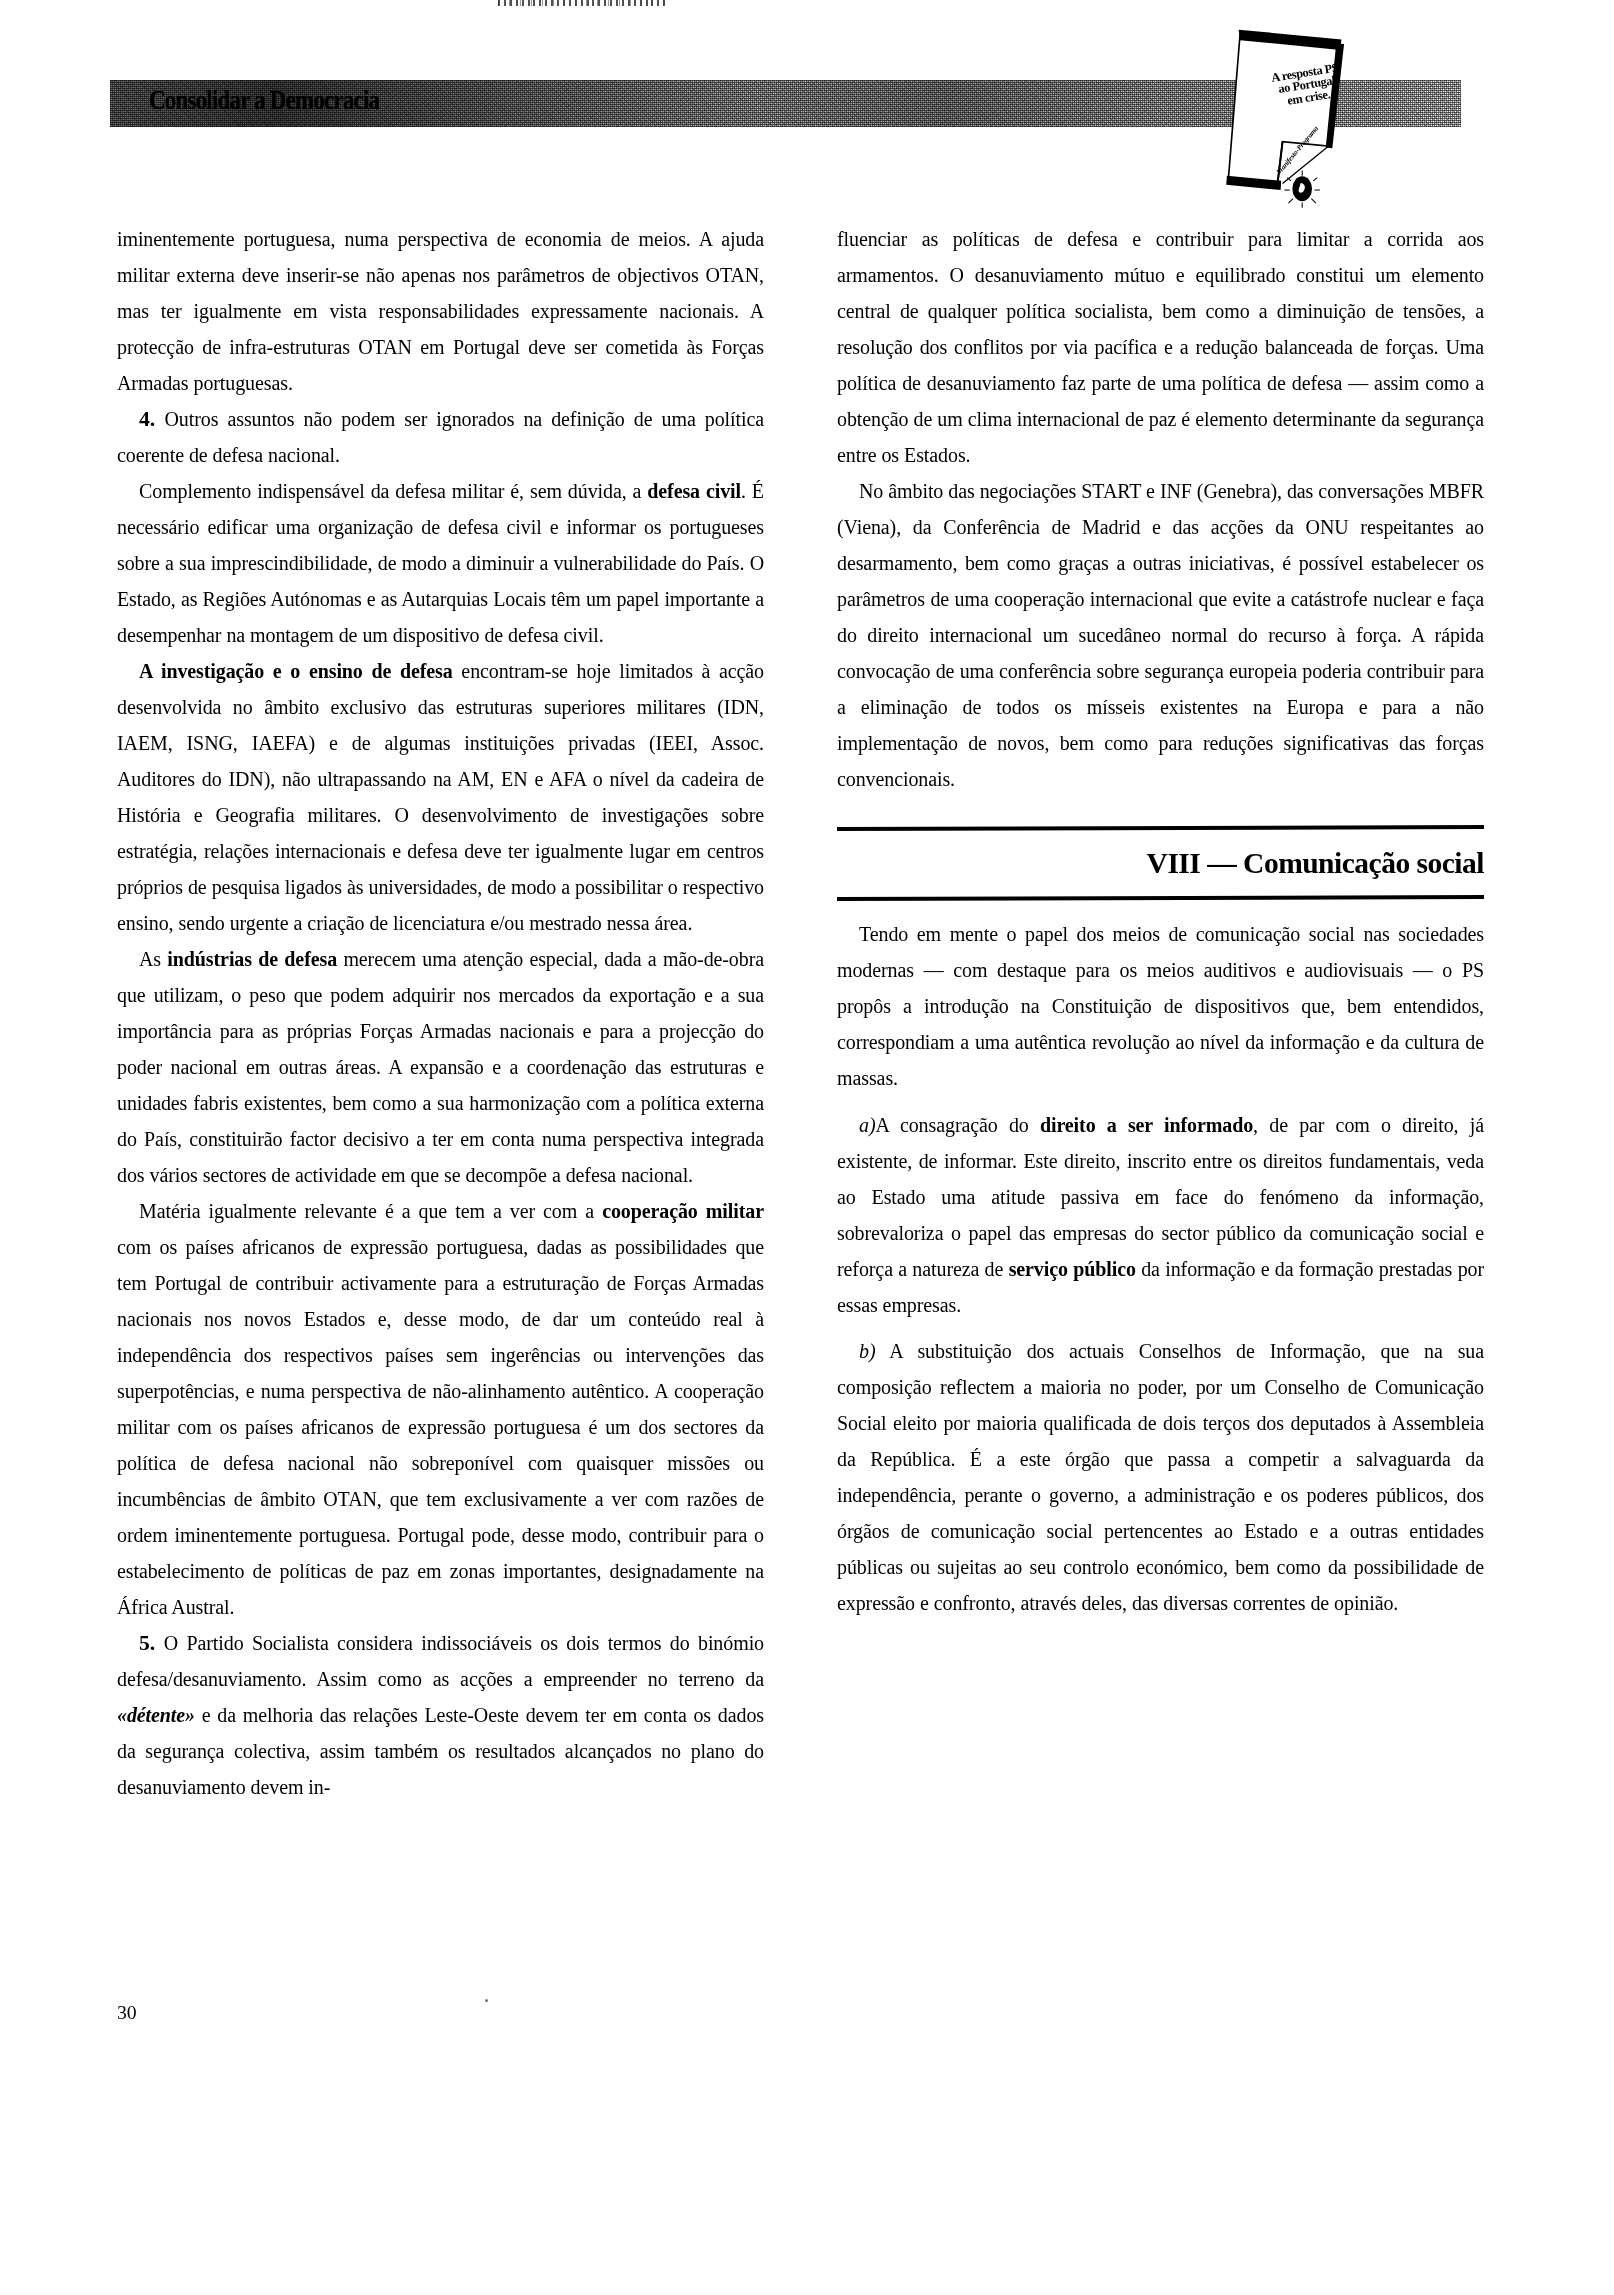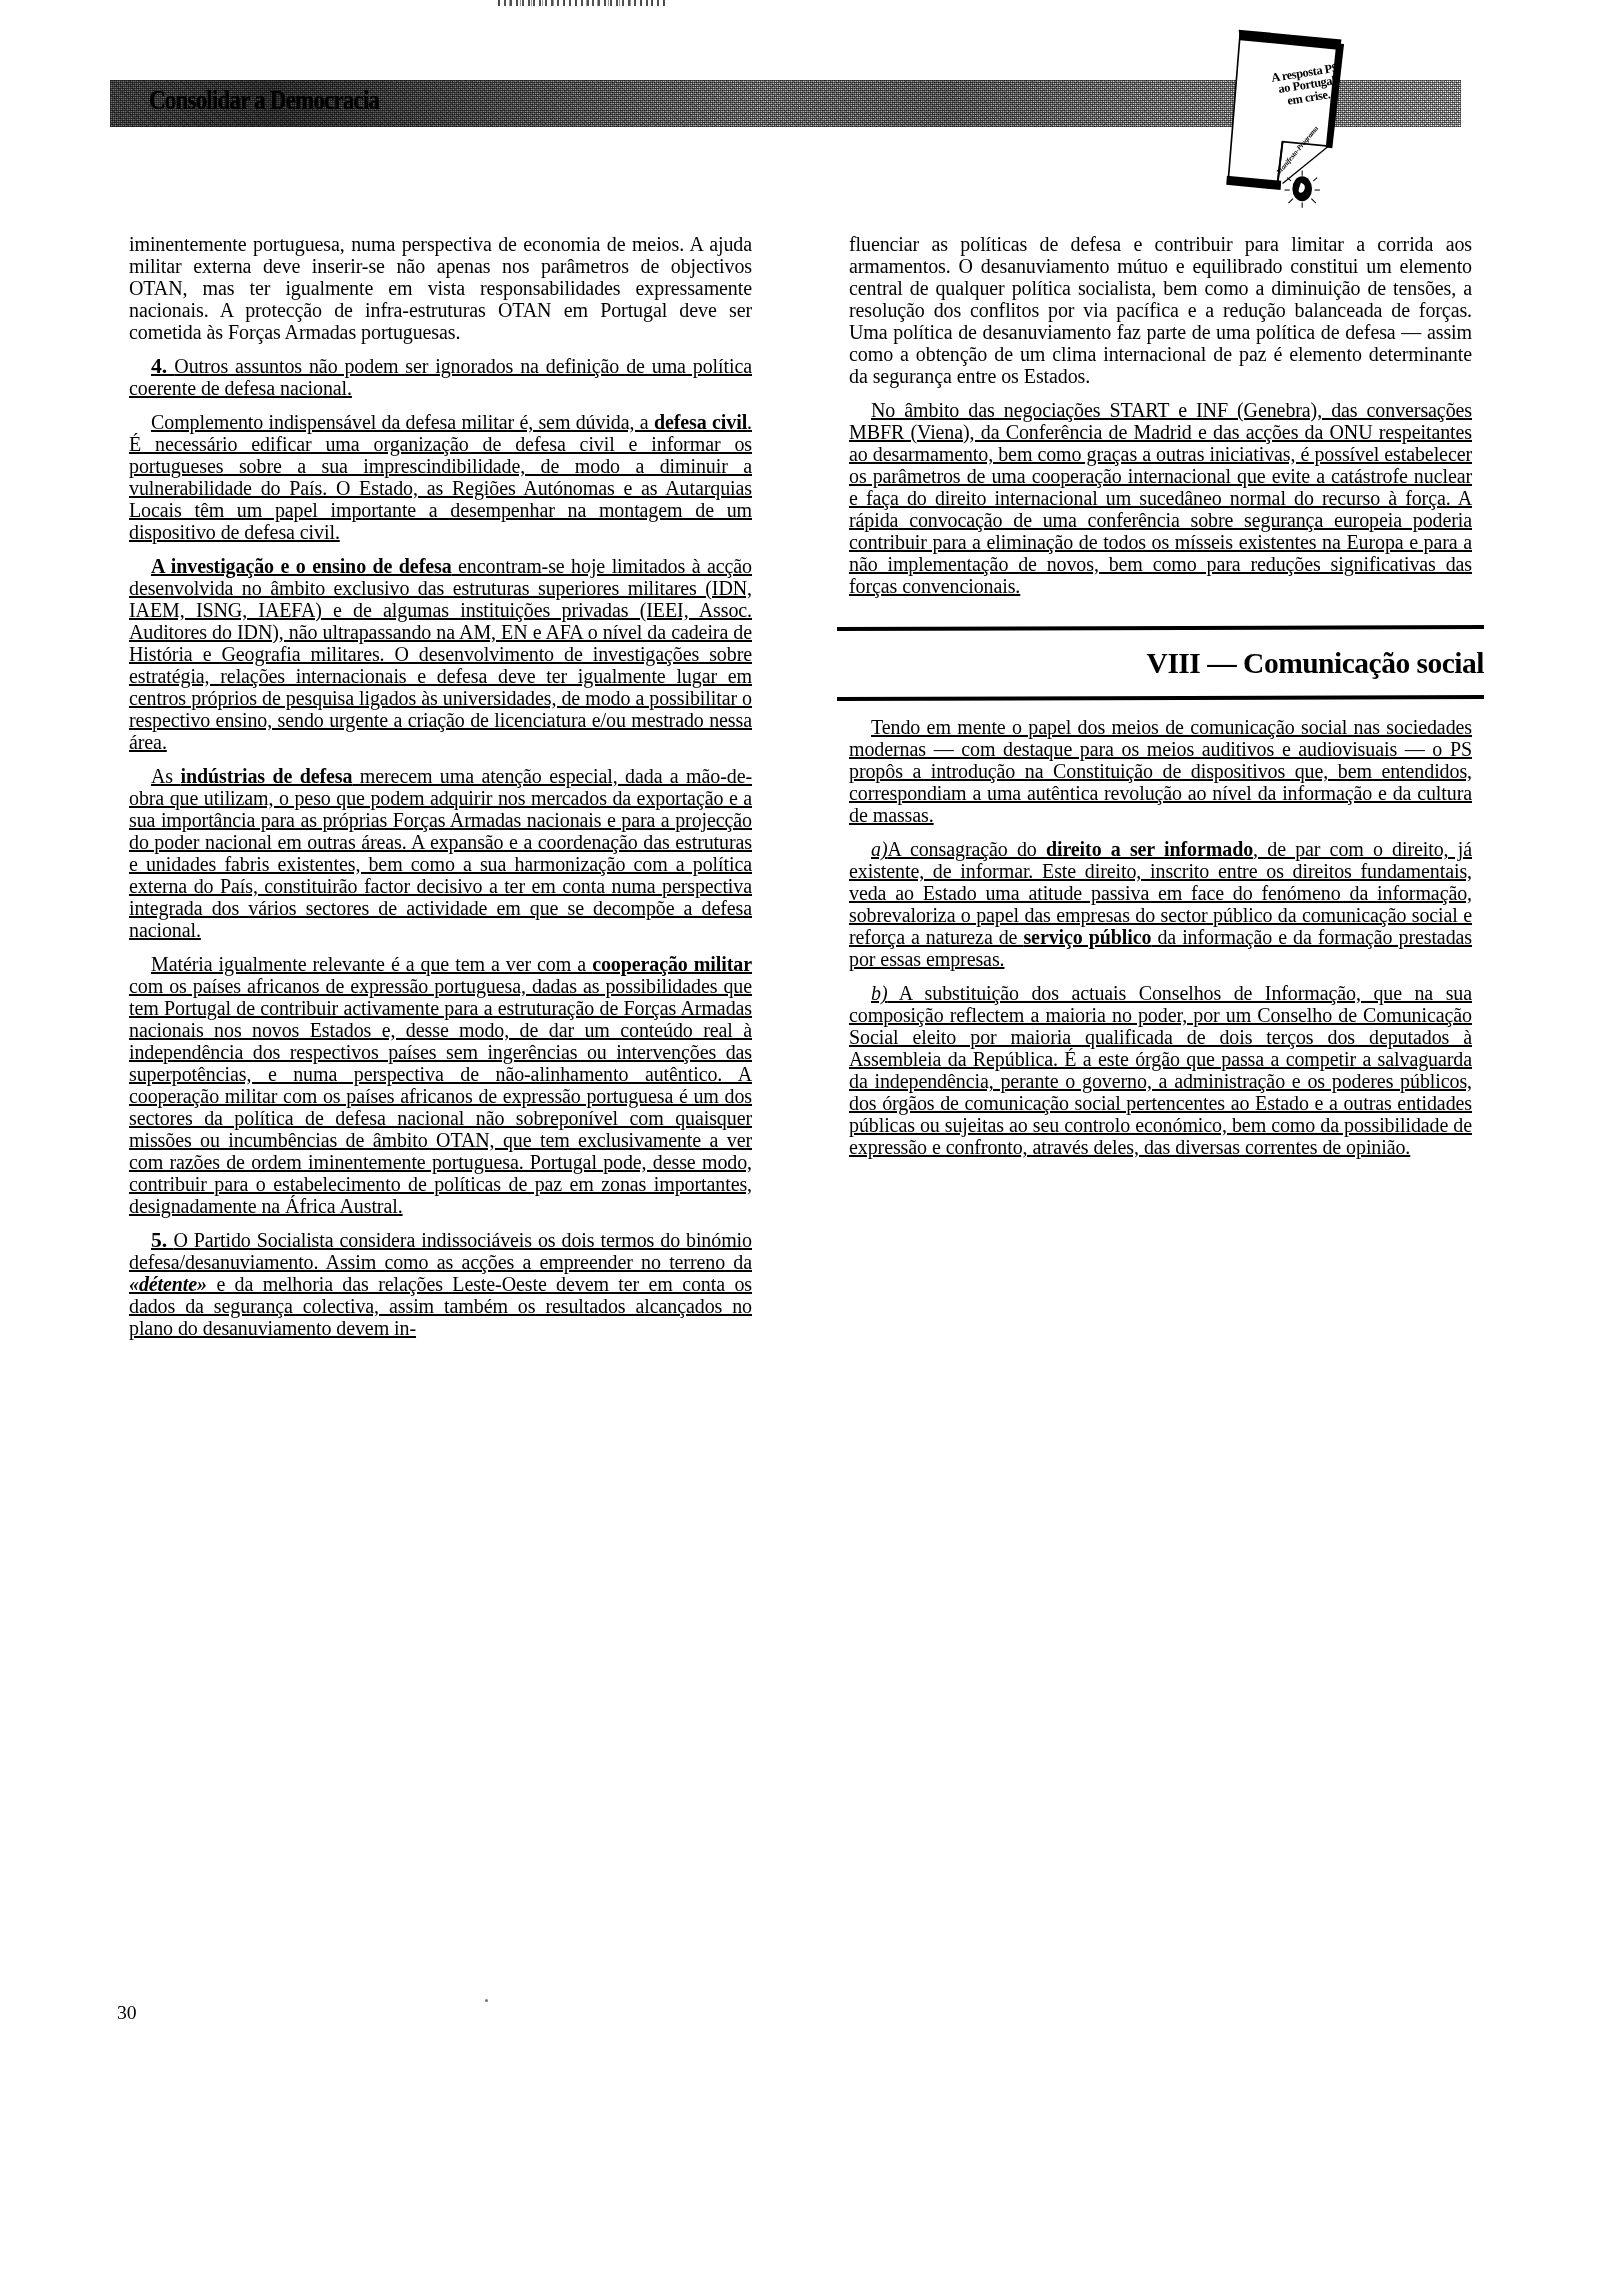--- a/index.html
+++ b/index.html
@@ -141,30 +141,30 @@
   }
   .col {
     position: absolute;
     top: 0;
     width: 647px;
   }
   .col-left  { left: 0px; }
   .col-right { left: 720px; }
 
   p.body {
-    margin: 12px;
+    margin: 0;
     font-size: 20px;
-    line-height: 22px;
+    line-height: 36px;
     text-align: justify;
     text-justify: inter-word;
     hyphens: manual;
     letter-spacing: -0.1px;
     word-spacing: 0.1px;
   }
-  p.indent { text-indent: 22px; text-decoration: underline; }
+  p.indent { text-indent: 22px; }
   p.noindent { text-indent: 0; }
   p.gap { margin-top: 10.5px; }
 
   b, .b { font-weight: bold; }
   i, .i { font-style: italic; }
 
   .num { font-weight: bold; font-size: 21.6px; }
 
   
   .section-head {

